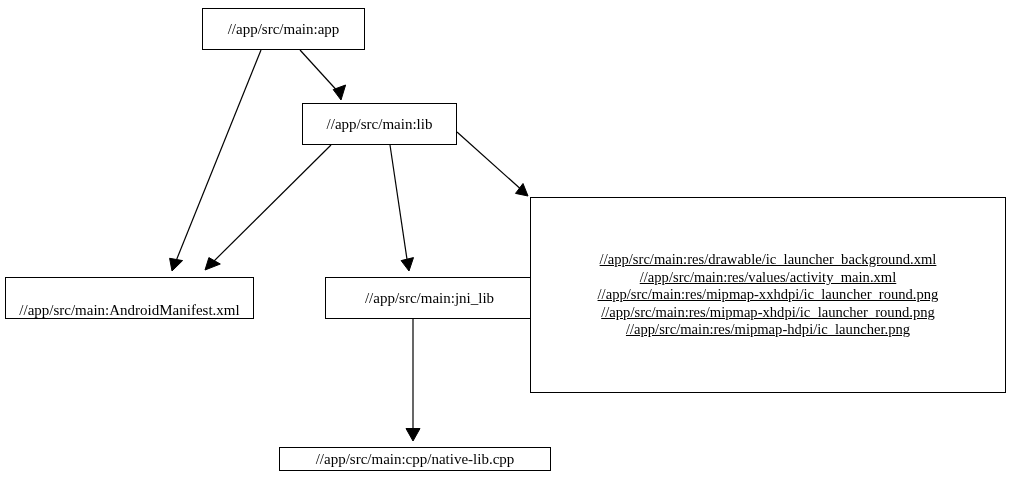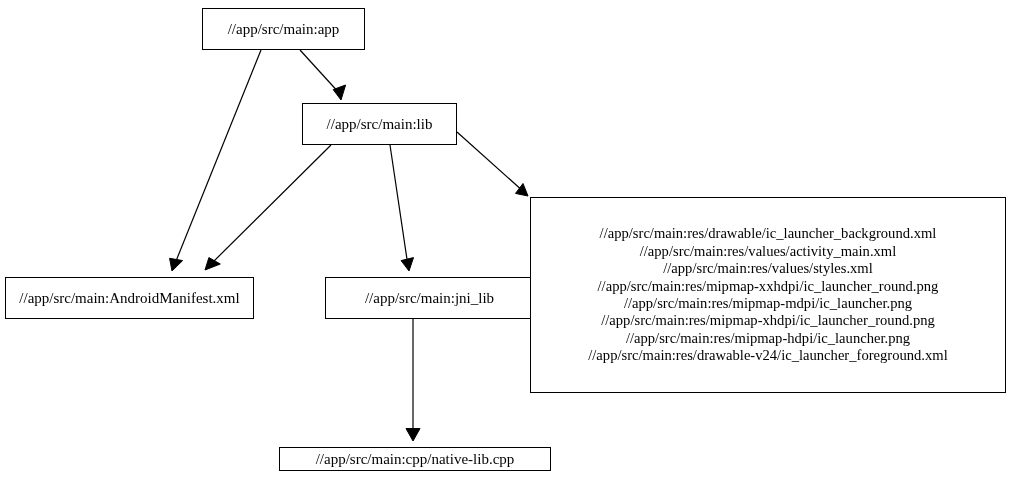--- a/index.html
+++ b/index.html
@@ -87,36 +87,33 @@
       </g>
     </svg>
 
   <div id="node-layer">
       <div class="node" style="left: 202px; top: 8px; width: 163px; height: 42px; border-color: rgb(0, 0, 0); color: rgb(0, 0, 0);">
         <span class="node-label">//app/src/main:app</span>
       </div>
       <div class="node" style="left: 302px; top: 103px; width: 155px; height: 42px; border-color: rgb(0, 0, 0); color: rgb(0, 0, 0);">
         <span class="node-label">//app/src/main:lib</span>
       </div>
-      <div class="node" style="left: 5px; top: 277px; width: 249px; height: 42px; border-color: rgb(0, 0, 0); color: rgb(0, 0, 0);">
+      <div class="node" style="left: 5px; top: 277px; width: 249px; height: 42px; border-color: rgb(0, 0, 0); color: rgb(0, 0, 0); align-items: flex-end;">
         <span class="node-label">//app/src/main:AndroidManifest.xml</span>
       </div>
       <div class="node" style="left: 325px; top: 277px; width: 209px; height: 42px; border-color: rgb(0, 0, 0); color: rgb(0, 0, 0);">
         <span class="node-label">//app/src/main:jni_lib</span>
       </div>
       <div class="node" style="left: 279px; top: 447px; width: 272px; height: 24px; border-color: rgb(0, 0, 0); color: rgb(0, 0, 0);">
         <span class="node-label">//app/src/main:cpp/native-lib.cpp</span>
       </div>
-      <div class="node multiline" style="left: 530px; top: 197px; width: 476px; height: 196px; border-color: rgb(0, 0, 0); color: rgb(0, 0, 0);">
+      <div class="node multiline" style="left: 530px; top: 197px; width: 476px; height: 196px; border-color: rgb(0, 0, 0); color: rgb(0, 0, 0); text-decoration: underline;">
         <span class="node-label">
           <span class="node-line">//app/src/main:res/drawable/ic_launcher_background.xml</span>
           <span class="node-line">//app/src/main:res/values/activity_main.xml</span>
-          <span class="node-line">//app/src/main:res/values/styles.xml</span>
           <span class="node-line">//app/src/main:res/mipmap-xxhdpi/ic_launcher_round.png</span>
-          <span class="node-line">//app/src/main:res/mipmap-mdpi/ic_launcher.png</span>
           <span class="node-line">//app/src/main:res/mipmap-xhdpi/ic_launcher_round.png</span>
           <span class="node-line">//app/src/main:res/mipmap-hdpi/ic_launcher.png</span>
-          <span class="node-line">//app/src/main:res/drawable-v24/ic_launcher_foreground.xml</span>
         </span>
       </div>
     </div>
 
 </div>
 
 </body></html>

